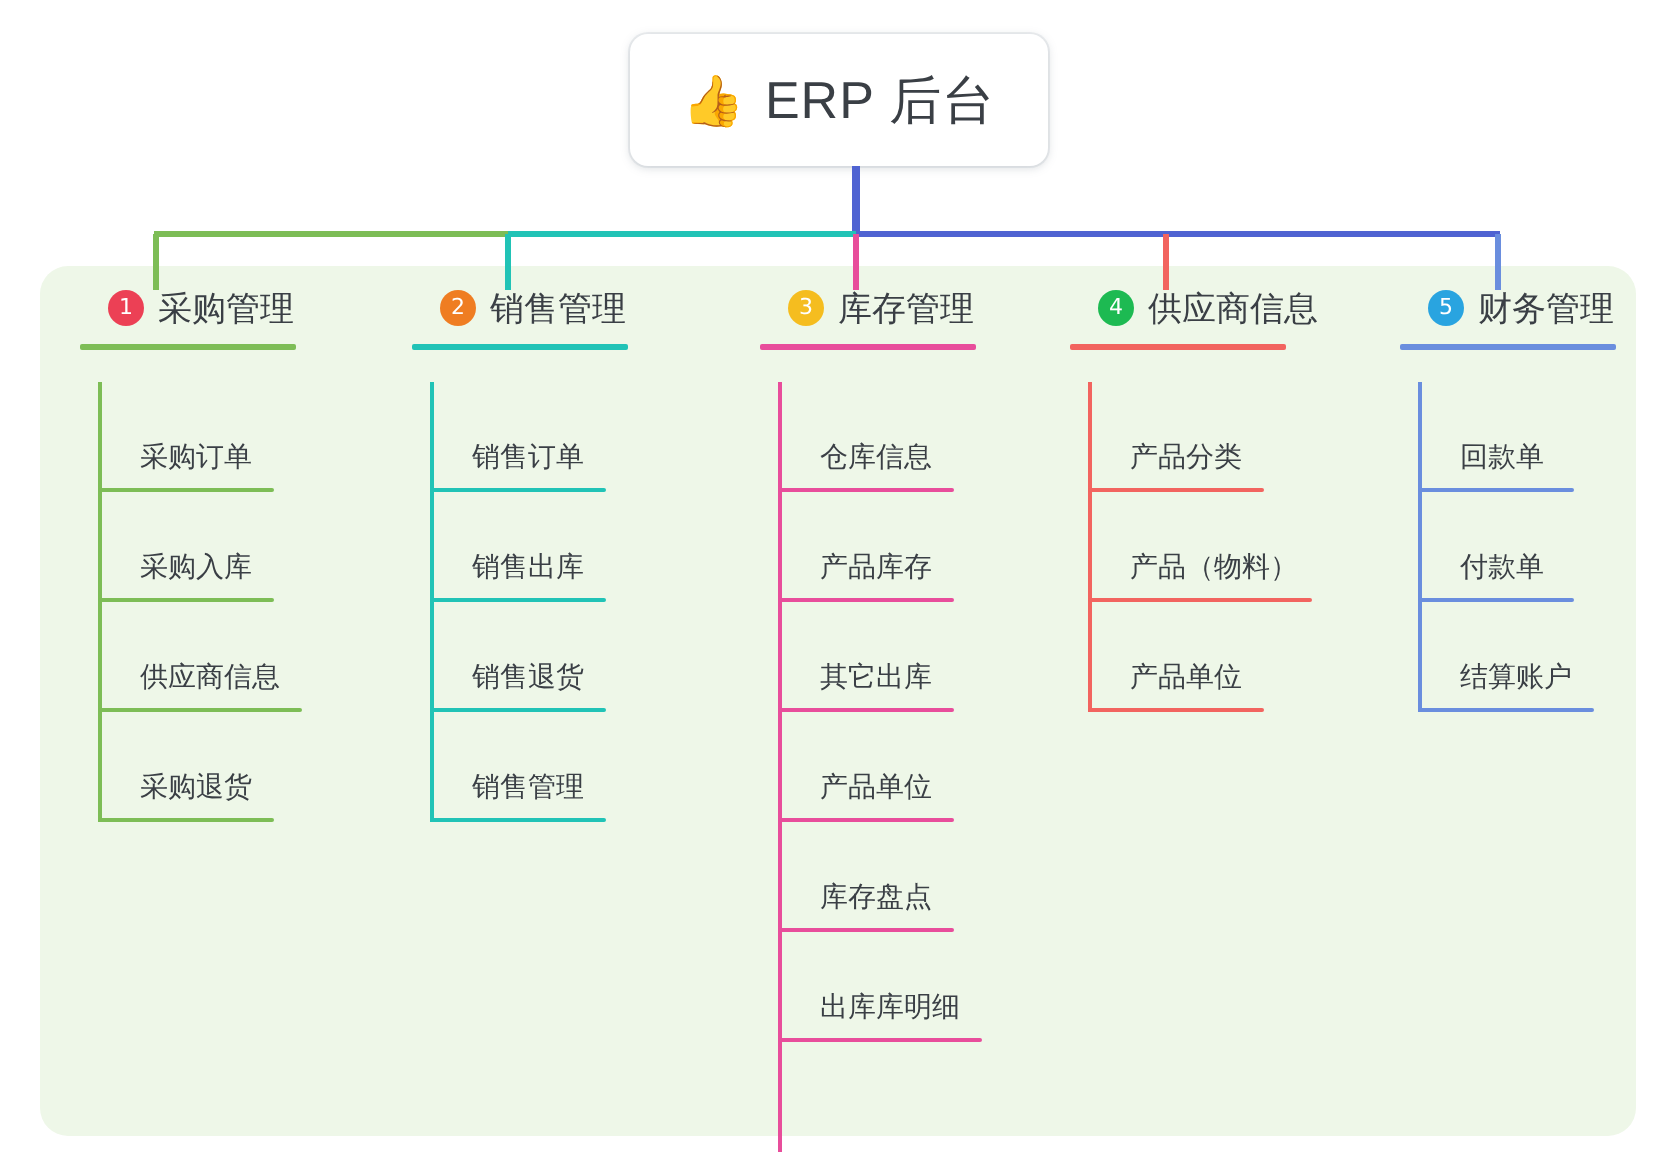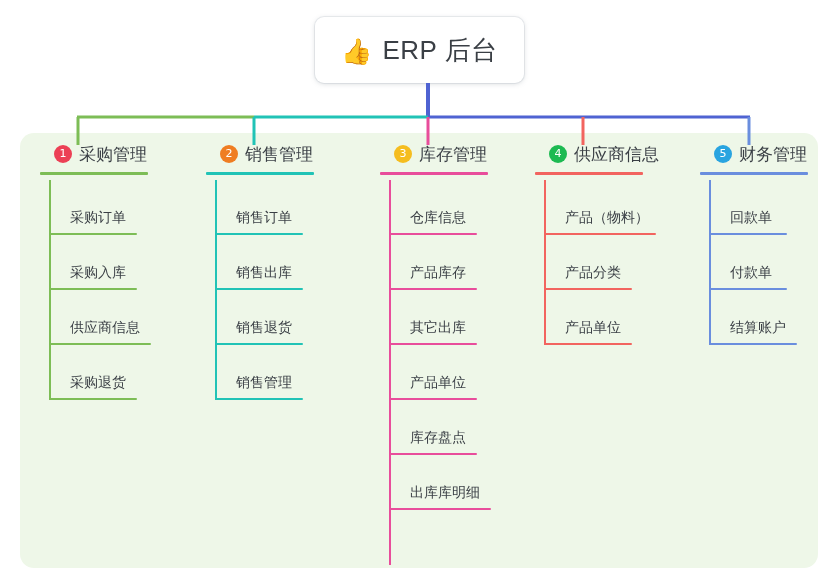--- a/index.html
+++ b/index.html
@@ -93,21 +93,21 @@
   }
   .col-rule {
     height: 3px;
     margin-top: 4px;
     border-radius: 1px;
   }
 
   
   .children {
     position: relative;
-    margin-top: 5px;
+    margin-top: 16px;
   }
   .spine {
     position: absolute;
     left: 9px;
     top: 0;
     width: 2px;
   }
   .child {
     position: relative;
     height: 55px;
@@ -247,26 +247,26 @@
 
   <div class="column" style="left:535px;width:160px;">
     <div class="col-header">
       <span class="badge" style="background: rgb(29, 186, 82);">4</span>
       <span class="col-title">供应商信息</span>
     </div>
     <div class="col-rule" style="width: 108px; background: rgb(242, 100, 95);"></div>
     <div class="children" style="height:165px;">
       <div class="spine" style="height: 165px; background: rgb(242, 100, 95);"></div>
       <div class="child">
+        <span class="child-label">产品分类</span>
+        <span class="child-rule" style="width: 88px; background: rgb(242, 100, 95);"></span>
+      </div>
+      <div class="child">
         <span class="child-label">产品（物料）</span>
         <span class="child-rule" style="width: 112px; background: rgb(242, 100, 95);"></span>
-      </div>
-      <div class="child">
-        <span class="child-label">产品分类</span>
-        <span class="child-rule" style="width: 88px; background: rgb(242, 100, 95);"></span>
       </div>
       <div class="child">
         <span class="child-label">产品单位</span>
         <span class="child-rule" style="width: 88px; background: rgb(242, 100, 95);"></span>
       </div>
     </div>
   </div>
 
   <div class="column" style="left:700px;width:150px;">
     <div class="col-header">

